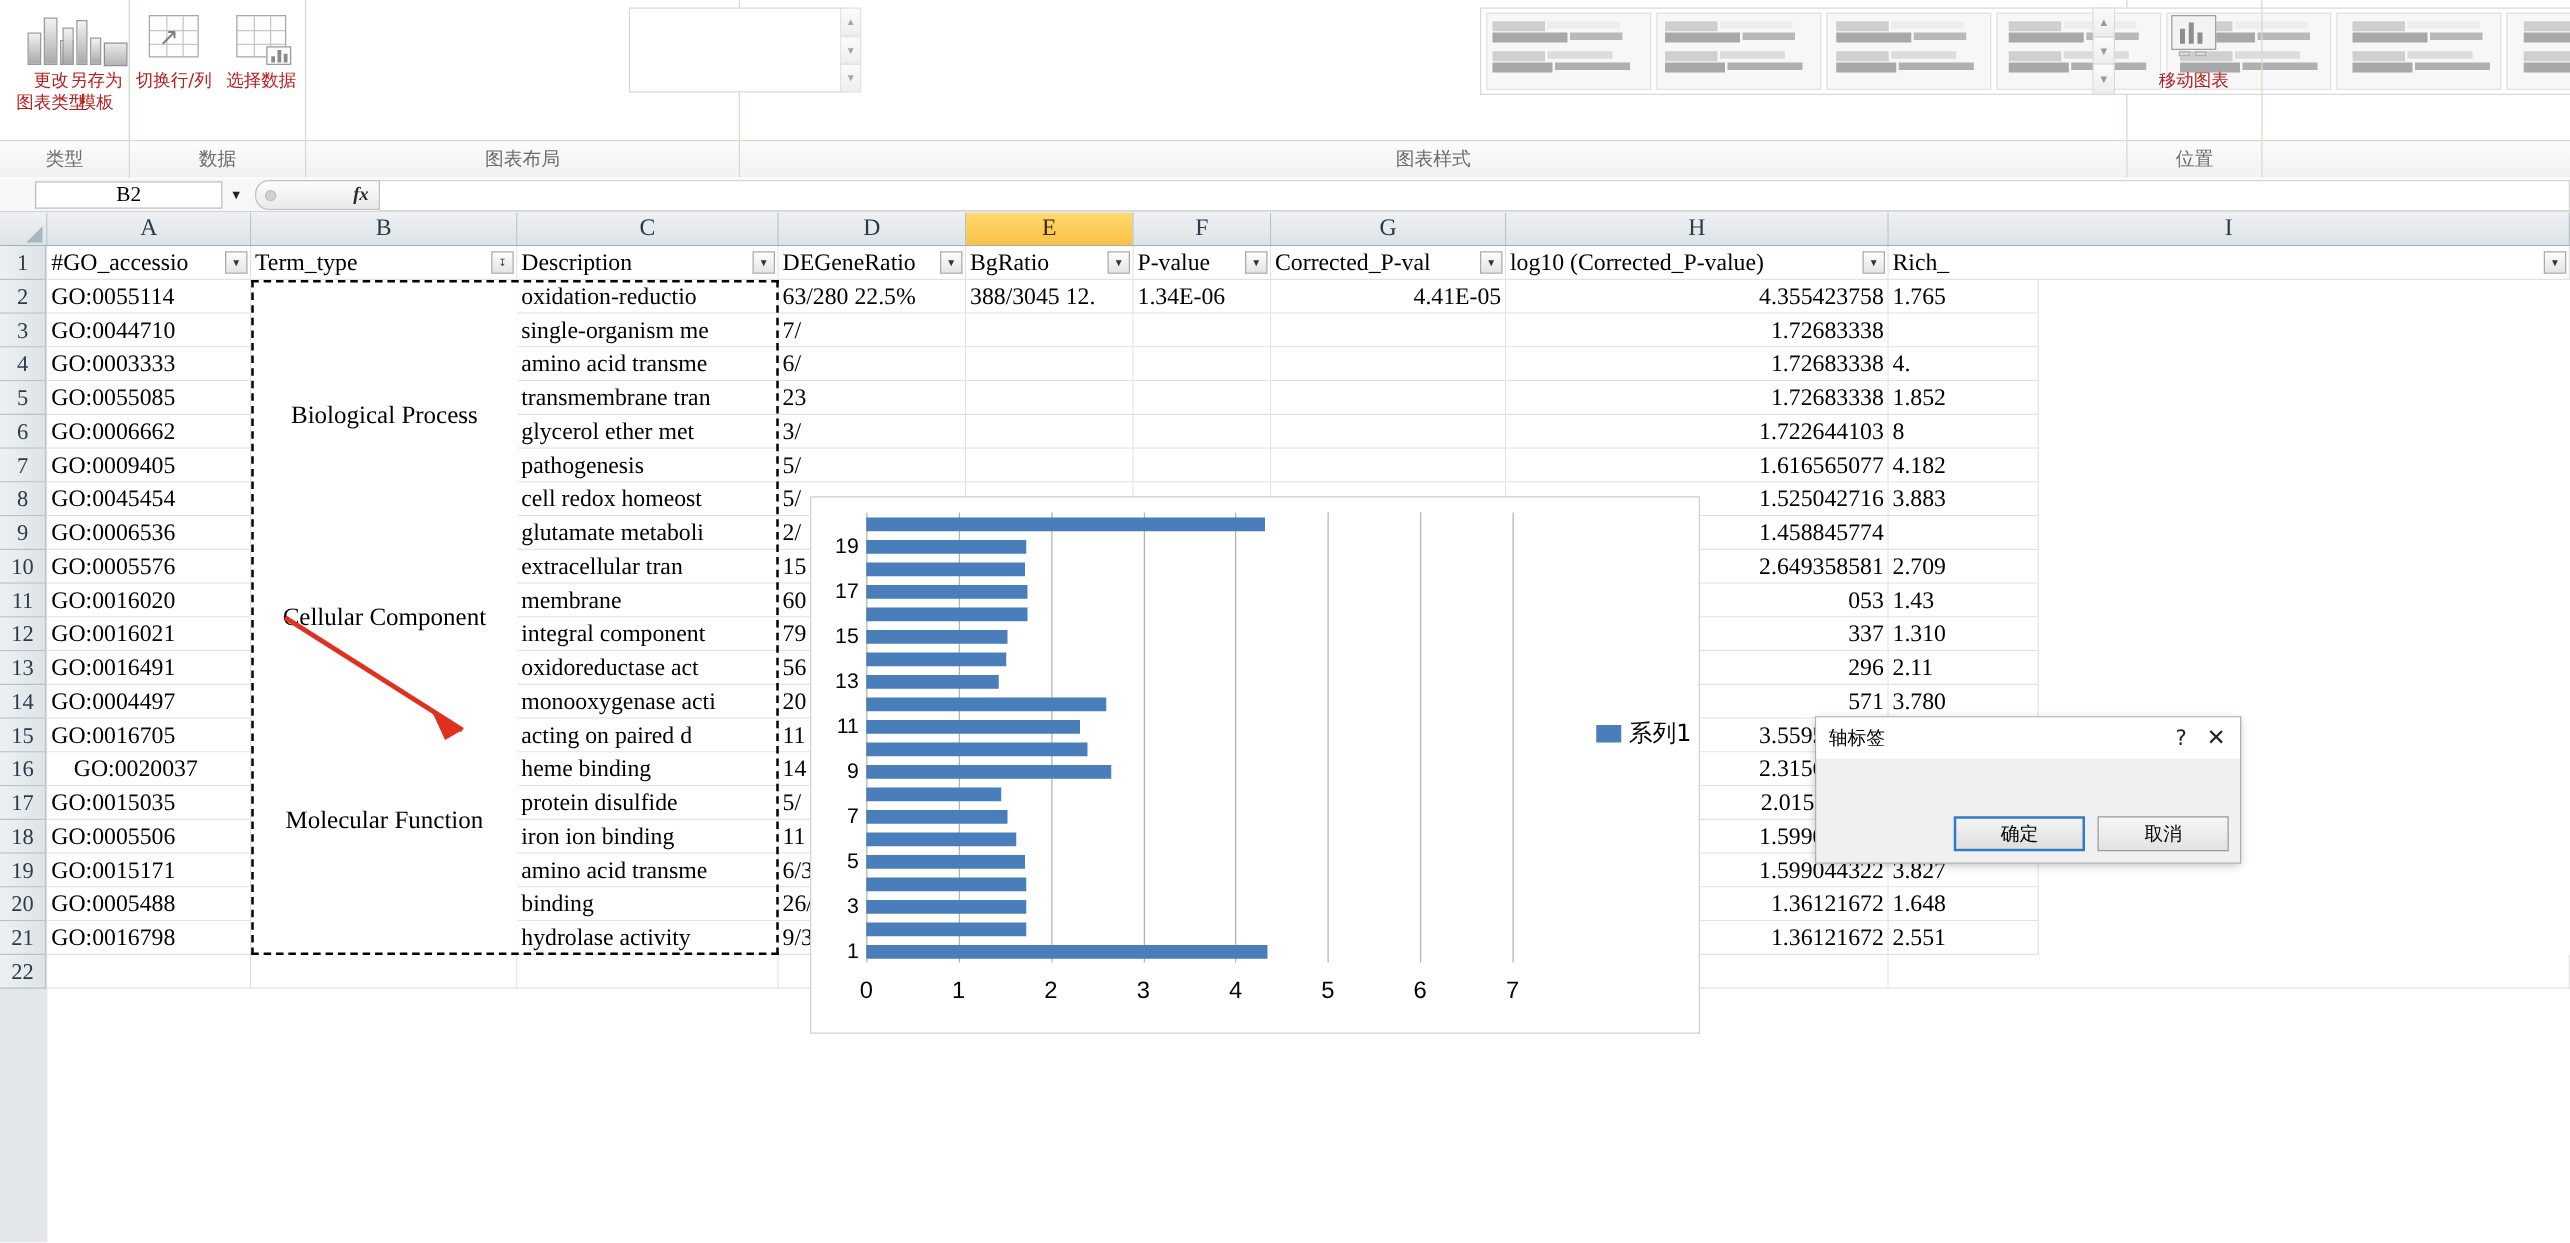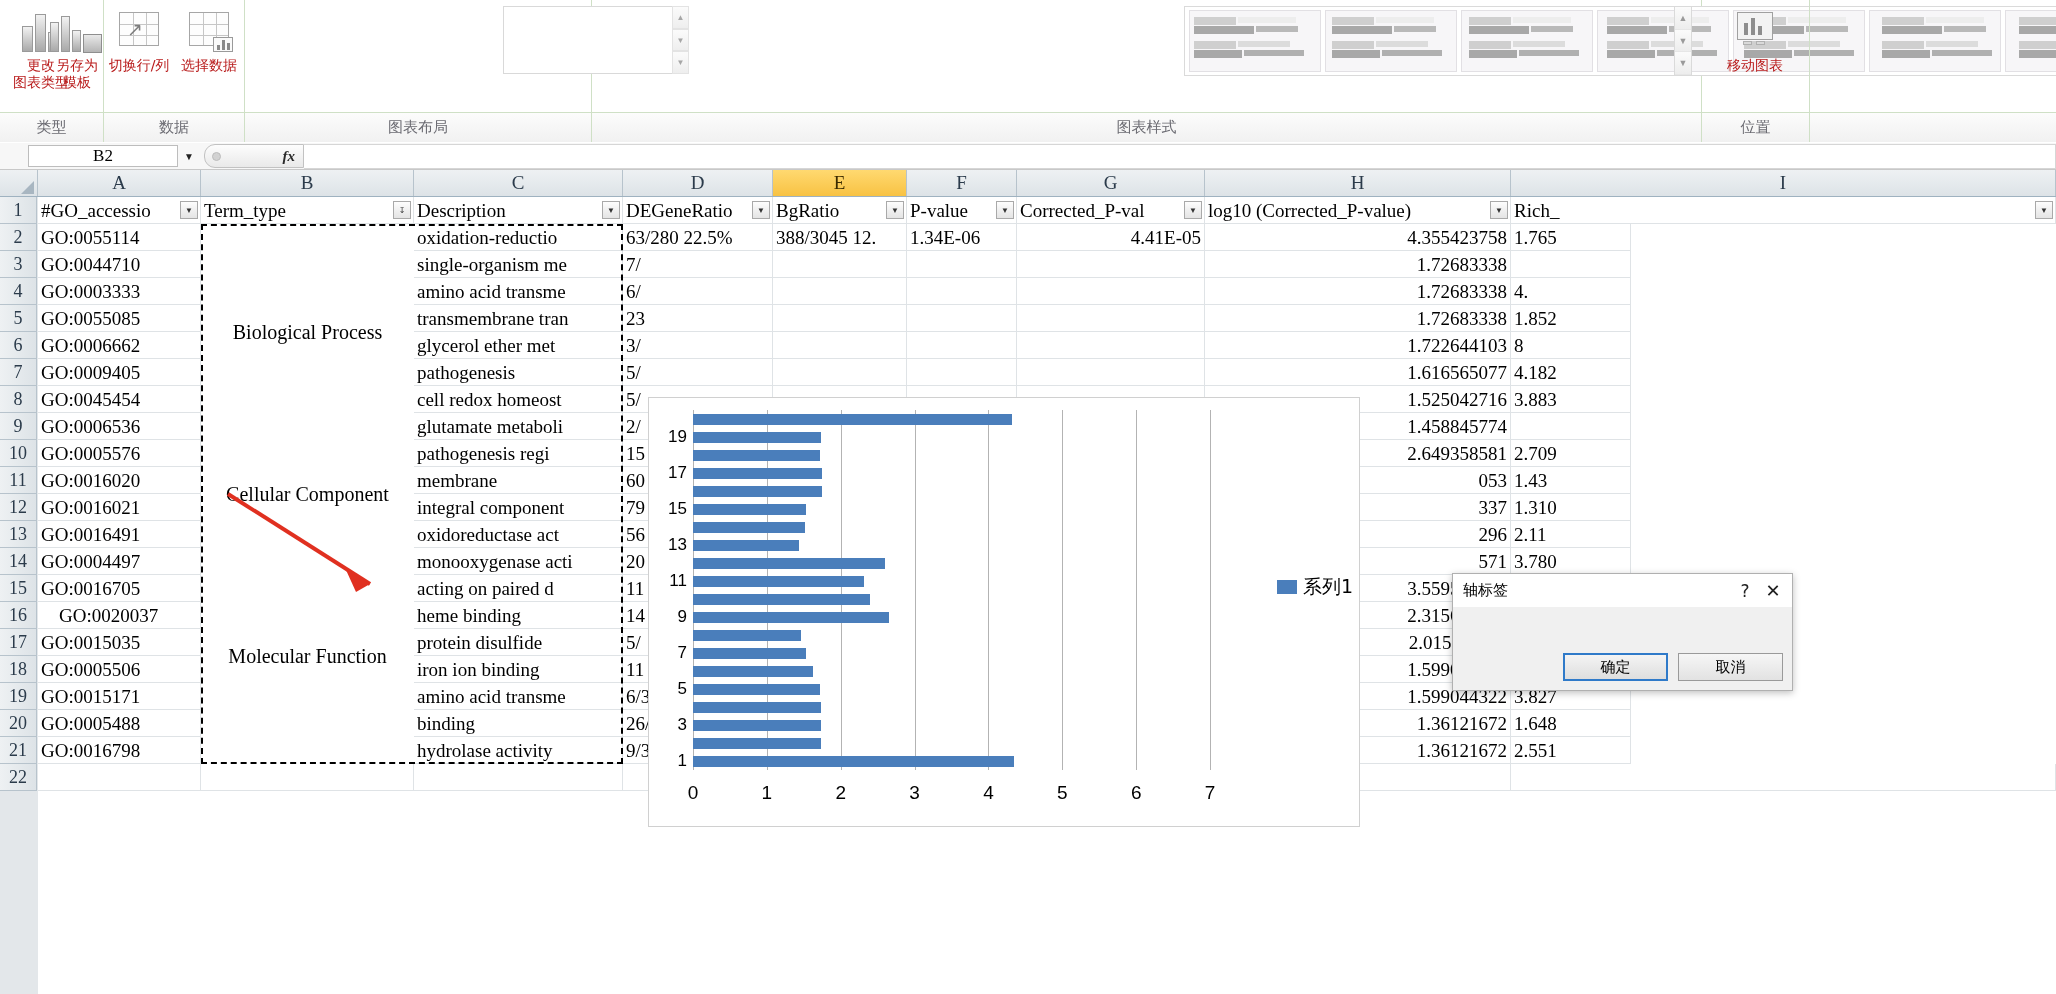--- a/index.html
+++ b/index.html
@@ -531,21 +531,21 @@
       <div class="cell" style="left: 38px; top: 243px; width: 163px;">GO:0006536</div>
       <div class="cell" style="left: 414px; top: 243px; width: 209px;">glutamate metaboli</div>
       <div class="cell" style="left: 623px; top: 243px; width: 150px;">2/</div>
       <div class="cell" style="left: 773px; top: 243px; width: 134px;"></div>
       <div class="cell" style="left: 907px; top: 243px; width: 110px;"></div>
       <div class="cell r" style="left: 1017px; top: 243px; width: 188px;"></div>
       <div class="cell r" style="left: 1205px; top: 243px; width: 306px;">1.458845774</div>
       <div class="cell" style="left: 1511px; top: 243px; width: 120px;"></div>
       <div class="cell" style="left: 201px; top: 243px; width: 213px;"></div>
       <div class="cell" style="left: 38px; top: 270px; width: 163px;">GO:0005576</div>
-      <div class="cell" style="left: 414px; top: 270px; width: 209px;">pathogenesis regi</div>
+      <div class="cell" style="left: 414px; top: 270px; width: 209px;">extracellular tran</div>
       <div class="cell" style="left: 623px; top: 270px; width: 150px;">15</div>
       <div class="cell" style="left: 773px; top: 270px; width: 134px;"></div>
       <div class="cell" style="left: 907px; top: 270px; width: 110px;"></div>
       <div class="cell r" style="left: 1017px; top: 270px; width: 188px;"></div>
       <div class="cell r" style="left: 1205px; top: 270px; width: 306px;">2.649358581</div>
       <div class="cell" style="left: 1511px; top: 270px; width: 120px;">2.709</div>
       <div class="cell" style="left: 201px; top: 270px; width: 213px;"></div>
       <div class="cell" style="left: 38px; top: 297px; width: 163px;">GO:0016020</div>
       <div class="cell" style="left: 414px; top: 297px; width: 209px;">membrane</div>
       <div class="cell" style="left: 623px; top: 297px; width: 150px;">60</div>

